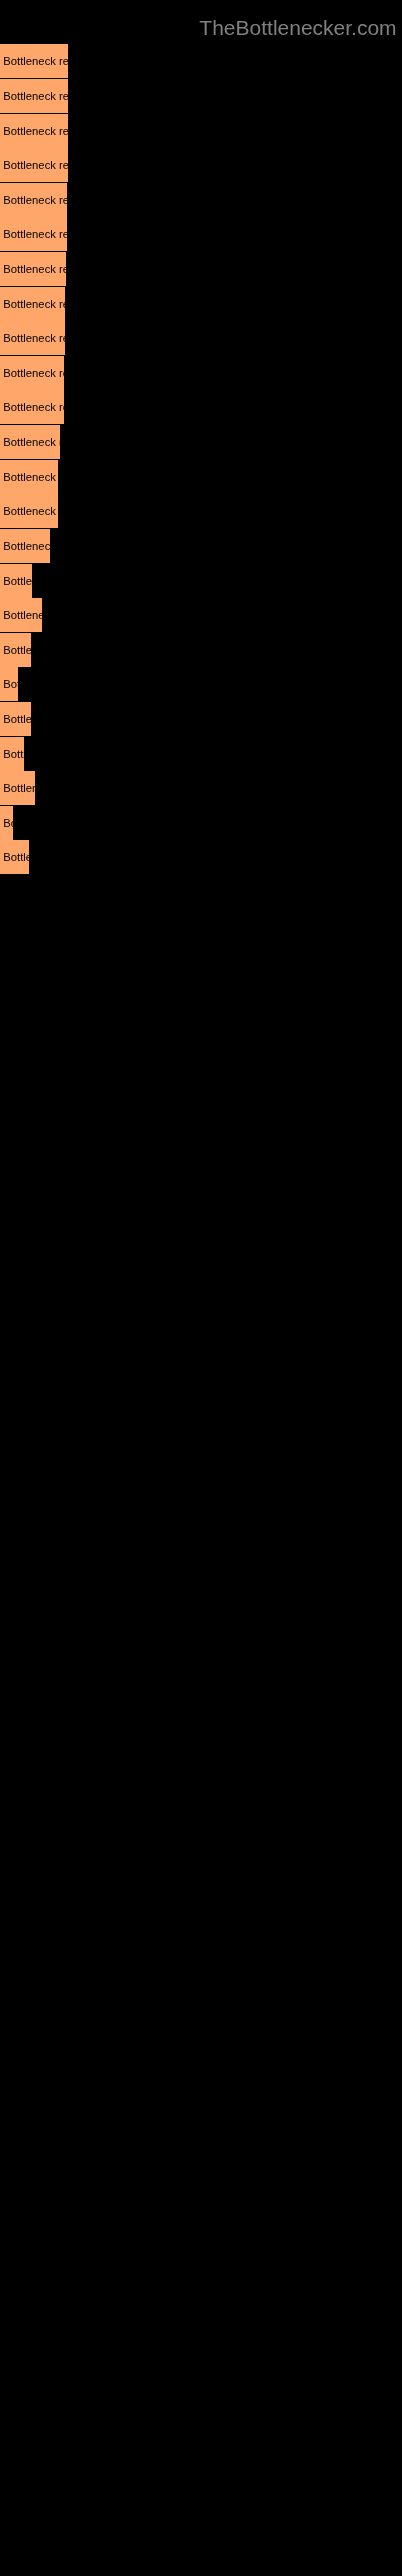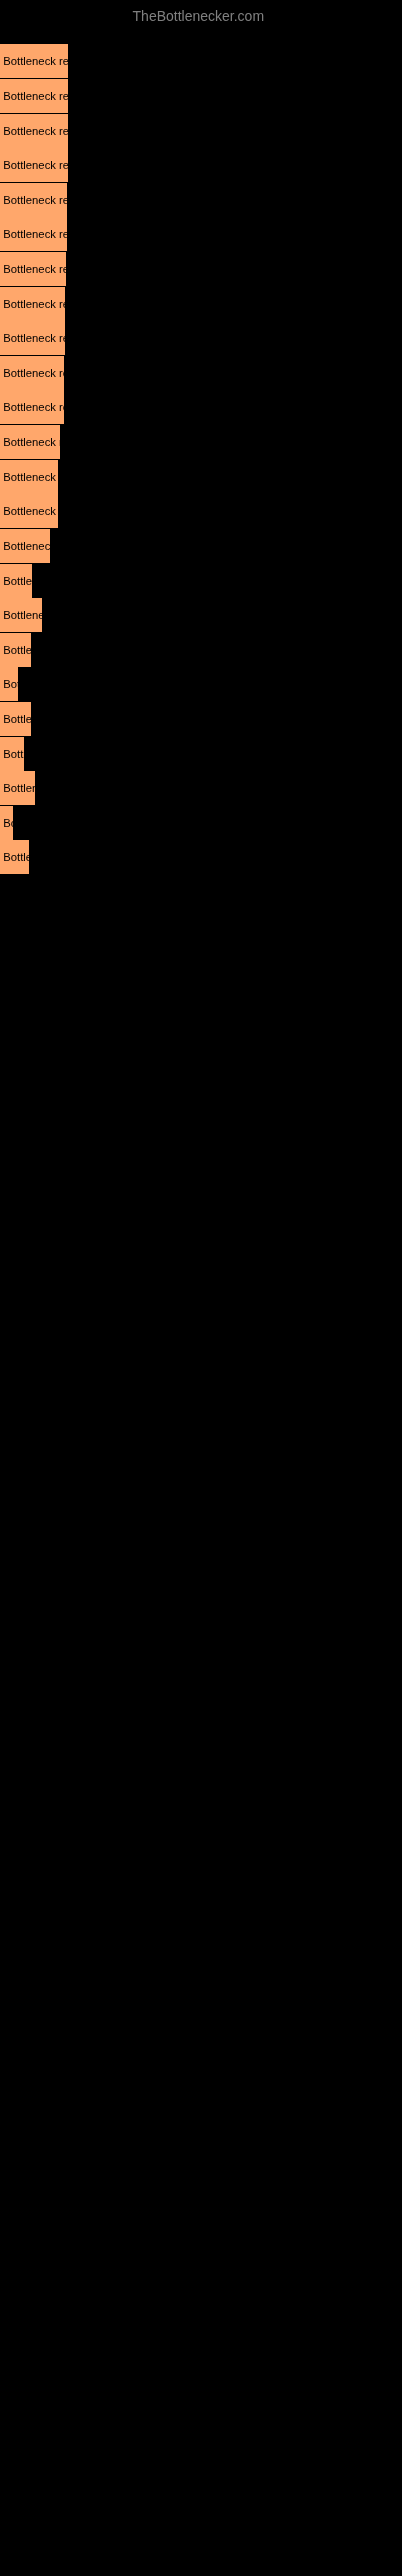--- a/index.html
+++ b/index.html
@@ -12,30 +12,30 @@
     width: 403px;
     height: 2576px;
     position: relative;
     overflow: hidden;
     font-family: "Liberation Sans", sans-serif;
     -webkit-font-smoothing: antialiased;
   }
 
   #site-title {
     position: absolute;
-    top: 6px;
+    top: 17px;
     left: 0px;
     width: 403px;
     height: 22.5px;
     line-height: 21px;
-    text-align: center;
+    text-align: right;
     padding-right: 6.4px;
     box-sizing: border-box;
     color: #808080;
-    font-size: 14px;
+    font-size: 21px;
     font-family: "Liberation Sans", sans-serif;
     letter-spacing: 0px;
     white-space: nowrap;
   }
 
   #chart {
     position: absolute;
     top: 0;
     left: 0;
     width: 403px;

